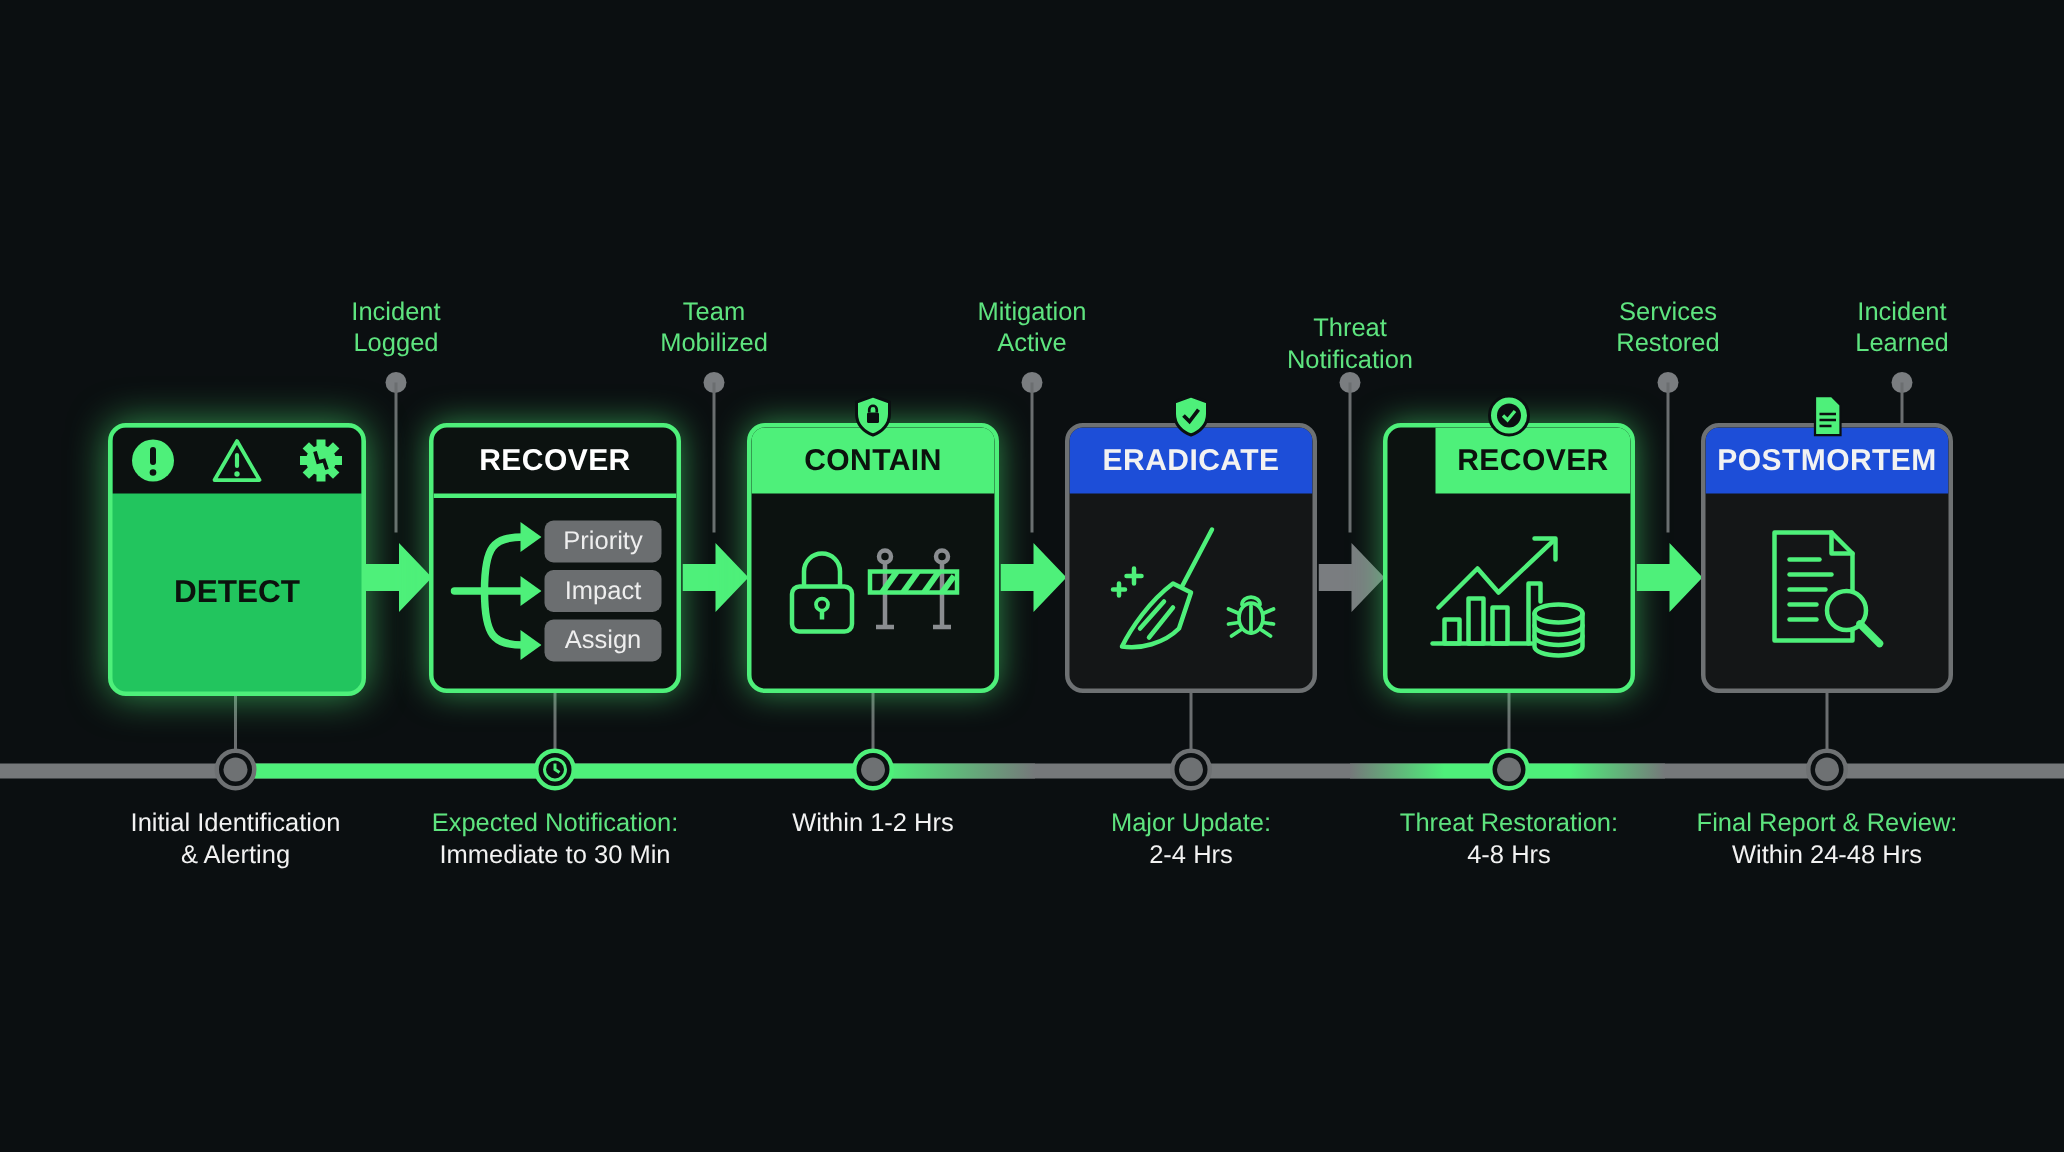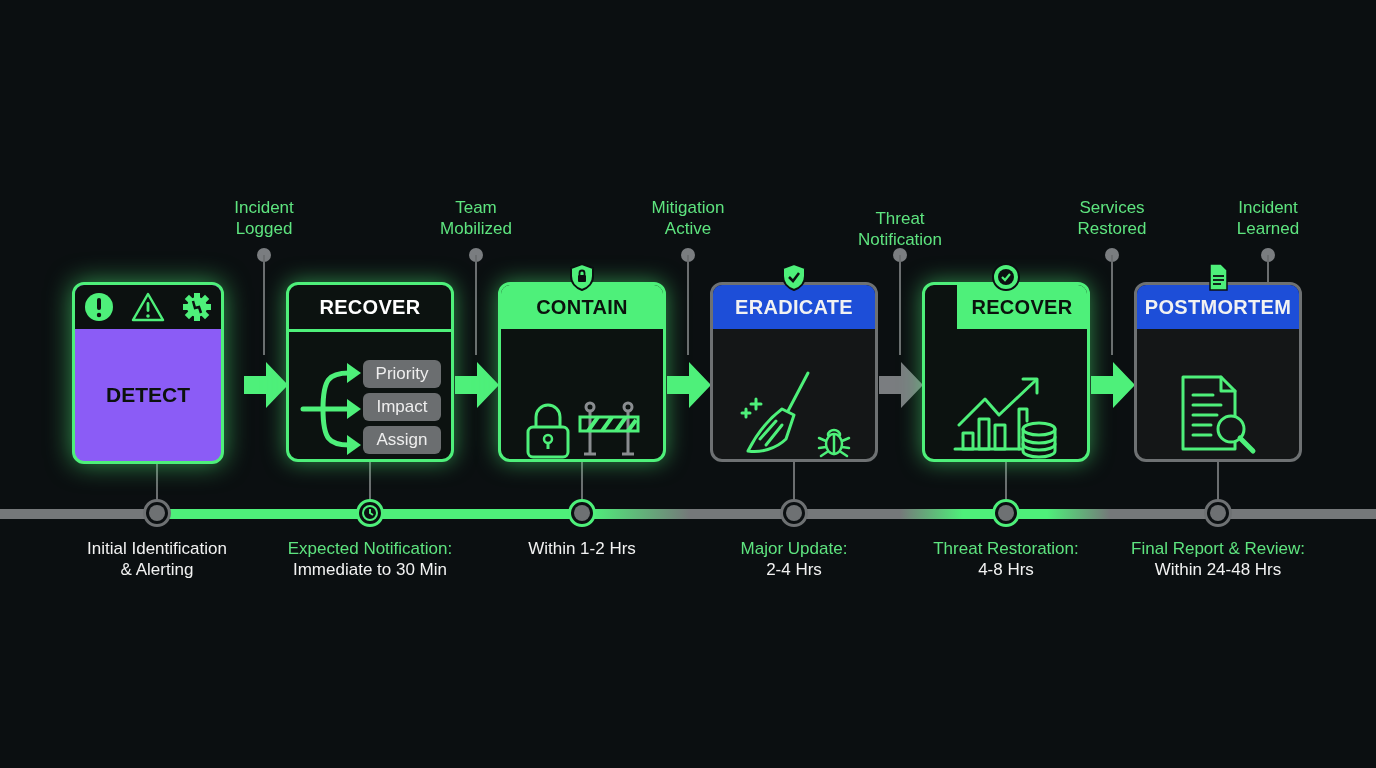--- a/index.html
+++ b/index.html
@@ -8,22 +8,22 @@
   .top-label{position:absolute;width:140px;text-align:center;color:#5ee47f;font-size:17px;line-height:21px;}
   .pin{position:absolute;width:2px;background:#6b6e70;}
   .pin-dot{position:absolute;width:14px;height:14px;border-radius:50%;background:#7a7d80;}
   .card{position:absolute;top:282px;width:168px;height:180px;border-radius:12px;box-sizing:border-box;overflow:hidden;}
   .card.green{border:3px solid #4ef07a;background:#0c1210;box-shadow:0 0 22px rgba(78,240,122,.55);}
   .card.gray{border:3px solid #6e7173;background:#141617;}
   .card .hdr{height:44px;display:flex;align-items:center;justify-content:center;font-weight:bold;font-size:20px;letter-spacing:.3px;}
   .card.green .hdr.filled{background:#4ef07a;color:#0b120d;}
   .card.gray .hdr{background:#1d4ed8;color:#f2f2f2;}
   .card .hdr.outline{border-bottom:3px solid #4ef07a;color:#fff;background:transparent;}
-  .card .body{position:absolute;left:0;right:0;top:44px;bottom:0;display:flex;align-items:flex-end;justify-content:center;}
-  .detect{position:absolute;left:72px;top:282px;width:152px;height:182px;border-radius:12px;background:#8b5cf6;border:3px solid #4ef07a;box-sizing:border-box;box-shadow:0 0 26px rgba(78,240,122,.6);overflow:hidden;}
+  .card .body{position:absolute;left:0;right:0;top:44px;bottom:0;display:flex;align-items:center;justify-content:center;}
+  .detect{position:absolute;left:72px;top:282px;width:172px;height:182px;border-radius:12px;background:#22c55e;border:3px solid #4ef07a;box-sizing:border-box;box-shadow:0 0 26px rgba(78,240,122,.6);overflow:hidden;}
   .detect .iconbar{height:44px;background:#0c1110;display:flex;align-items:center;justify-content:space-around;}
   .detect .title{position:absolute;top:44px;left:0;right:0;bottom:0;display:flex;align-items:center;justify-content:center;font-weight:bold;font-size:21px;color:#0b120d;}
   .chip{width:78px;height:28px;border-radius:6px;background:#6b6e70;color:#eee;font-size:17px;display:flex;align-items:center;justify-content:center;margin:5px 0;}
   .badge{position:absolute;top:262px;width:30px;height:30px;}
   .timeline{position:absolute;top:509px;height:10px;left:0;width:1376px;background:#75787a;}
   .node{position:absolute;top:499px;width:28px;height:28px;border-radius:50%;box-sizing:border-box;background:#0b0f11;display:flex;align-items:center;justify-content:center;}
   .node .inner{width:16px;height:16px;border-radius:50%;background:#6e7173;}
   .bot-label{position:absolute;top:538px;width:240px;text-align:center;font-size:17px;line-height:21px;}
   .bot-label .g{color:#5ee47f;}
   .bot-label .w{color:#f2f2f2;}

